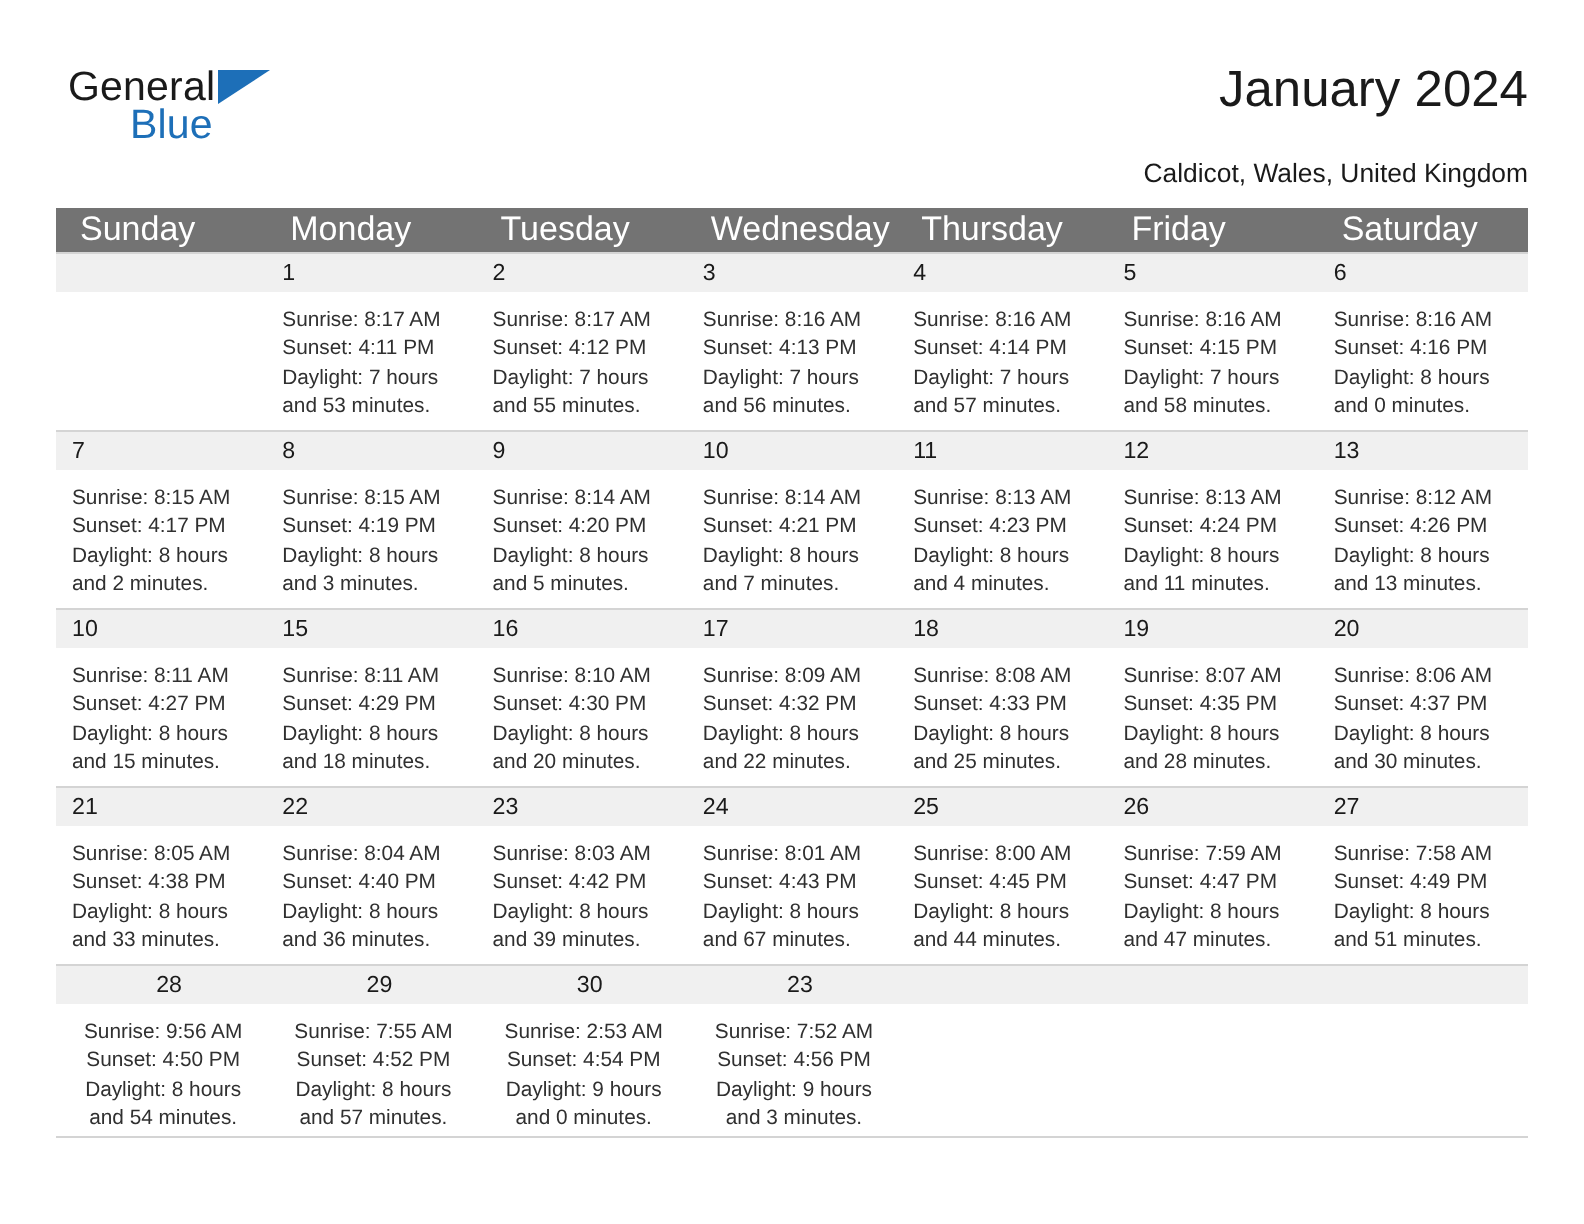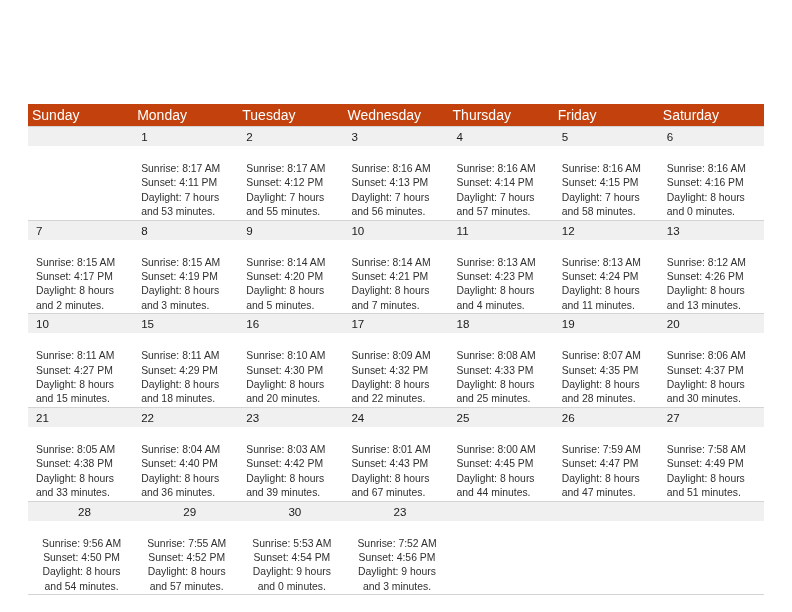--- a/index.html
+++ b/index.html
@@ -92,26 +92,26 @@
   .calendar {
     position: absolute;
     left: 28px;
     top: 104px;
     width: 736px;
     border-collapse: collapse;
     table-layout: fixed;
   }
 
   .calendar th {
-    background: #c2410c;
+    background: #737373;
     color: #ffffff;
-    font-size: 14px;
+    font-size: 17px;
     font-weight: normal;
     text-align: left;
-    padding: 5px 0 5px 4px;
+    padding: 5px 0 5px 12px;
     height: 22px;
     line-height: 12px;
   }
 
   .week-row td {
     vertical-align: top;
     padding: 0;
     border-top: 1px solid #d4d4d4;
     width: 105.14px;
     height: 89px;
@@ -127,35 +127,44 @@
     background: #f0f0f0;
     height: 19px;
     padding: 2px 0 0 8px;
     font-size: 11.6px;
     color: #1a1a1a;
     line-height: 16px;
   }
   .cell-empty .daynum-band { background: #f0f0f0; }
 
   .cell-body {
-    padding: 16px 6px 0 8px;
+    padding: 8px 6px 0 8px;
     font-size: 10.4px;
     color: #303030;
     line-height: 14.4px;
   }
   .cell-body div { white-space: nowrap; }
 
   
   .calendar tbody tr.last td { border-bottom: 1px solid #d4d4d4; text-align: center; }
 </style>
 </head>
 <body>
 
 <div class="page">
 
+  <div class="header">
+    <div class="logo">
+      <span class="logo-general">General</span>
+      <span class="logo-triangle"></span>
+      <span class="logo-blue">Blue</span>
+    </div>
+    <div class="title">January 2024</div>
+    <div class="subtitle">Caldicot, Wales, United Kingdom</div>
+  </div>
 
   <table class="calendar">
     <thead>
       <tr id="weekday-header-row">
           <th>Sunday</th>
           <th>Monday</th>
           <th>Tuesday</th>
           <th>Wednesday</th>
           <th>Thursday</th>
           <th>Friday</th>
@@ -493,21 +502,21 @@
                 <div>Sunset: 4:52 PM</div>
                 <div>Daylight: 8 hours</div>
                 <div>and 57 minutes.</div>
               </div>
             </div>
           </td>
           <td class="">
             <div class="cell-inner">
               <div class="daynum-band">30</div>
               <div class="cell-body">
-                <div>Sunrise: 5:53 AM</div>
+                <div>Sunrise: 2:53 AM</div>
                 <div>Sunset: 4:54 PM</div>
                 <div>Daylight: 9 hours</div>
                 <div>and 0 minutes.</div>
               </div>
             </div>
           </td>
           <td class="">
             <div class="cell-inner">
               <div class="daynum-band">23</div>
               <div class="cell-body">

